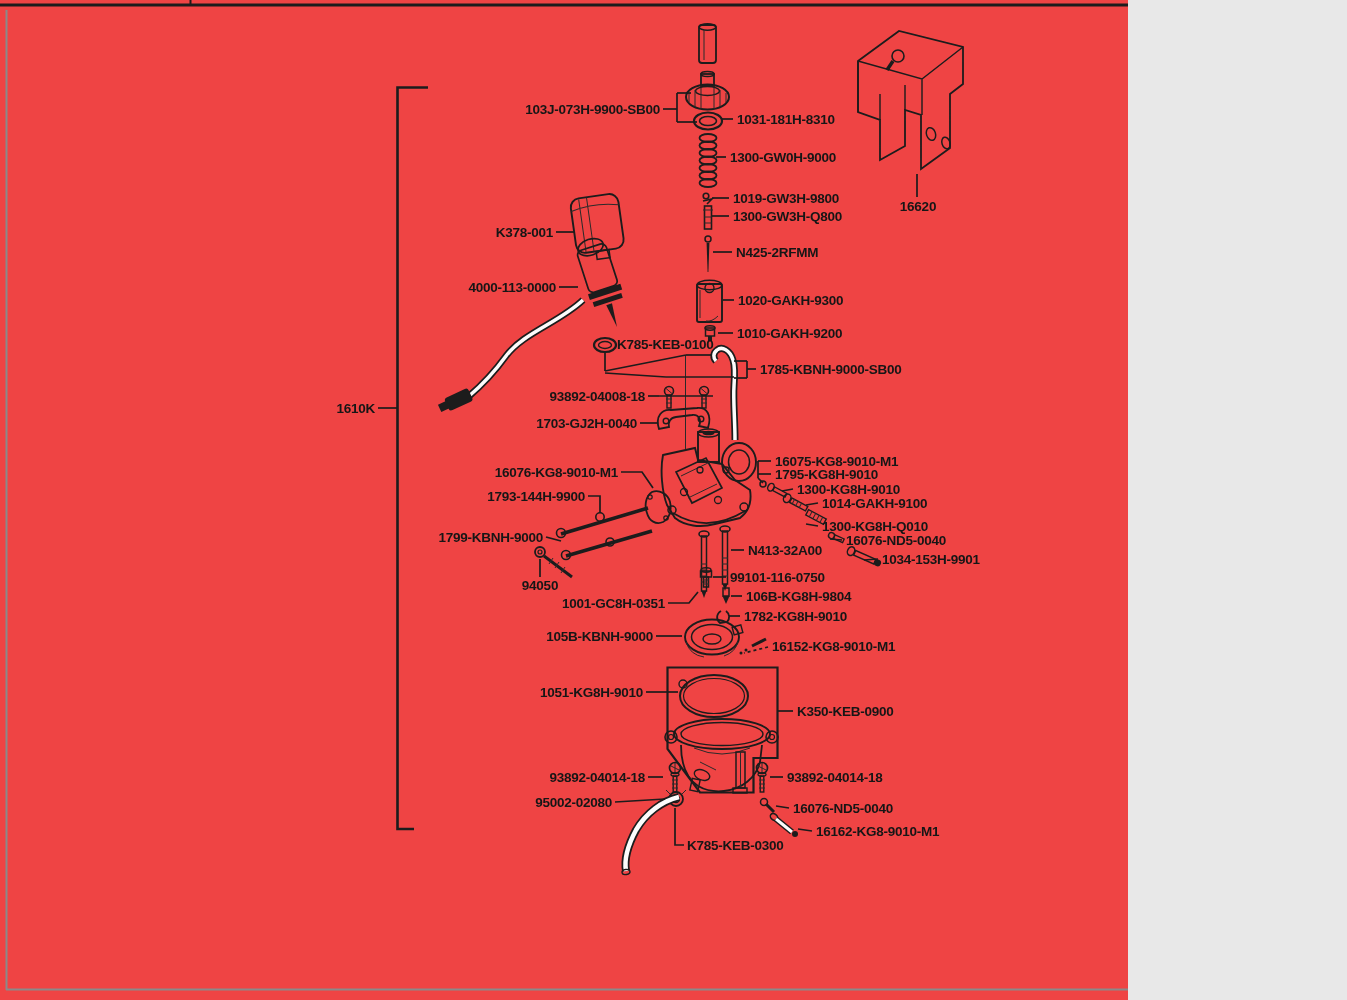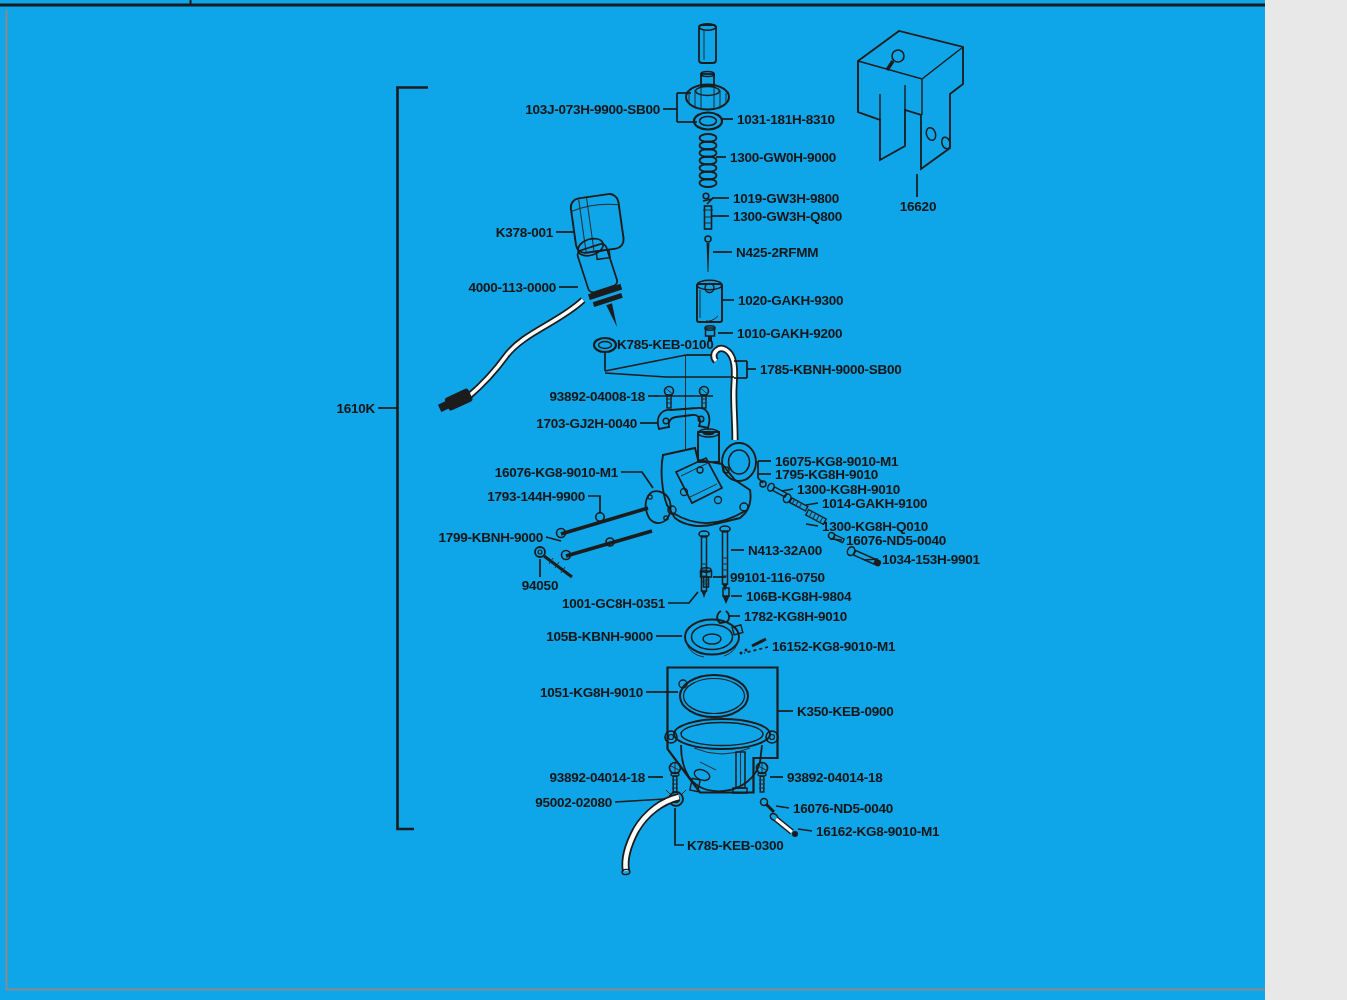--- a/index.html
+++ b/index.html
@@ -1,16 +1,16 @@
 <!DOCTYPE html>
 <html><head>
 <meta charset="utf-8">
 <style>
   html,body{margin:0;padding:0;background:#e8e8e8;}
-  .stage{position:relative;width:1265px;height:1000px;background:#0ea5e9;overflow:hidden;
+  .stage{position:relative;width:1128px;height:1000px;background:#ef4444;overflow:hidden;
          font-family:"Liberation Sans",sans-serif;text-align:center;}
   svg{display:block}
   .lbl{font:700 13.5px "Liberation Sans",sans-serif;fill:#161616;letter-spacing:-0.25px;}
   .ink{stroke:#1c1c1c;fill:none;}
   .ink-thin{stroke:#2a2a2a;fill:none;}
   .fill-ink{fill:#1c1c1c;stroke:none;}
 </style>
 </head>
 <body>
 

